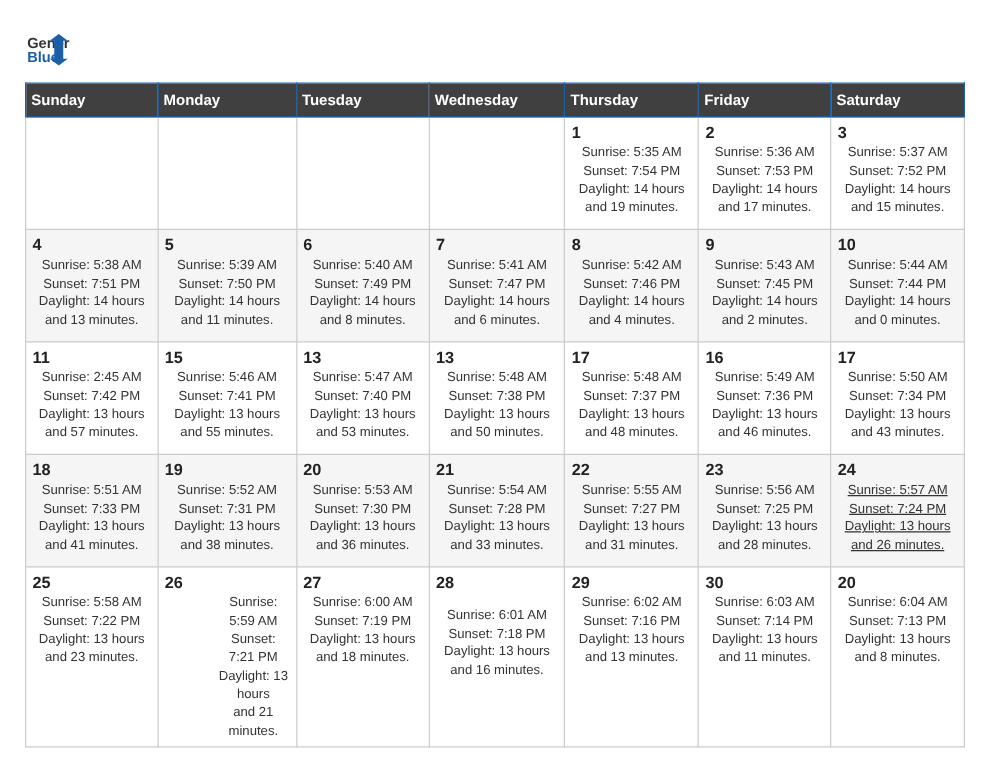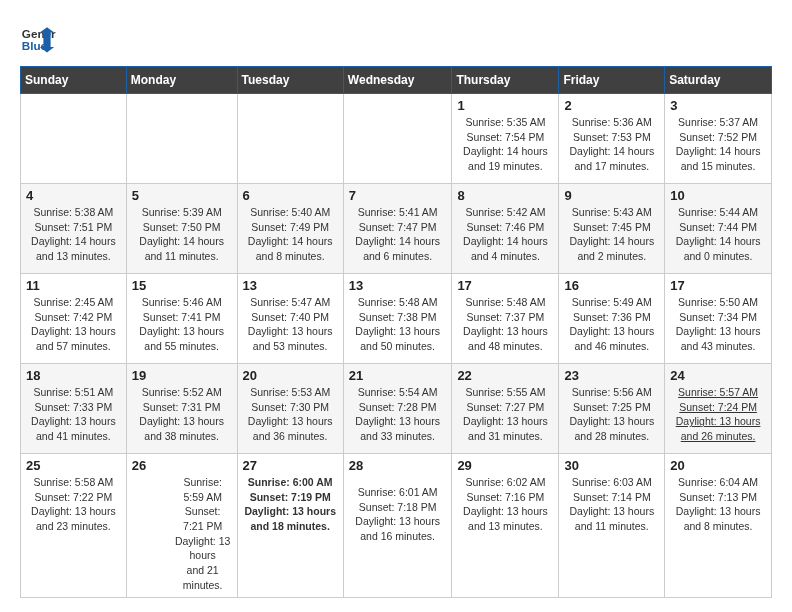--- a/index.html
+++ b/index.html
@@ -298,21 +298,21 @@
         </td>
         <td>
           <div class="day-num">26</div>
           <div class="day-info" style="white-space: pre-line; margin-left: 42px;">Sunrise: 5:59 AM
 Sunset: 7:21 PM
 Daylight: 13 hours
 and 21 minutes.</div>
         </td>
         <td>
           <div class="day-num">27</div>
-          <div class="day-info" style="white-space: pre-line; font-weight: bold;">Sunrise: 6:00 AM
+          <div class="day-info" style="white-space: pre-line;">Sunrise: 6:00 AM
 Sunset: 7:19 PM
 Daylight: 13 hours
 and 18 minutes.</div>
         </td>
         <td>
           <div class="day-num">28</div>
           <div class="day-info" style="white-space: pre-line; margin-top: 12px;">Sunrise: 6:01 AM
 Sunset: 7:18 PM
 Daylight: 13 hours
 and 16 minutes.</div>

